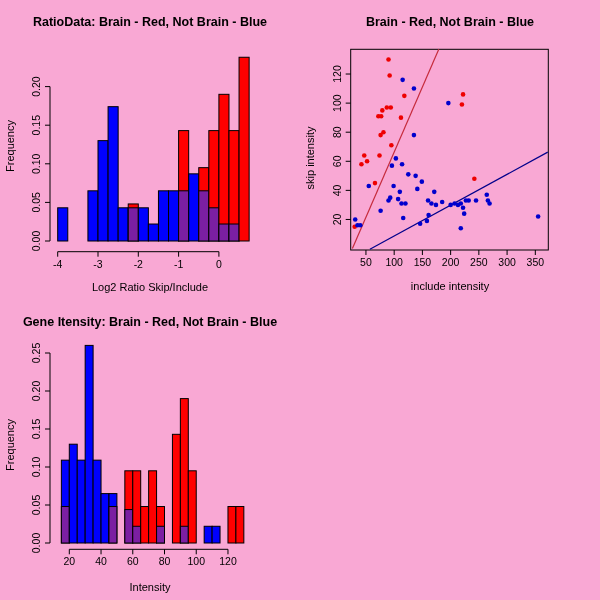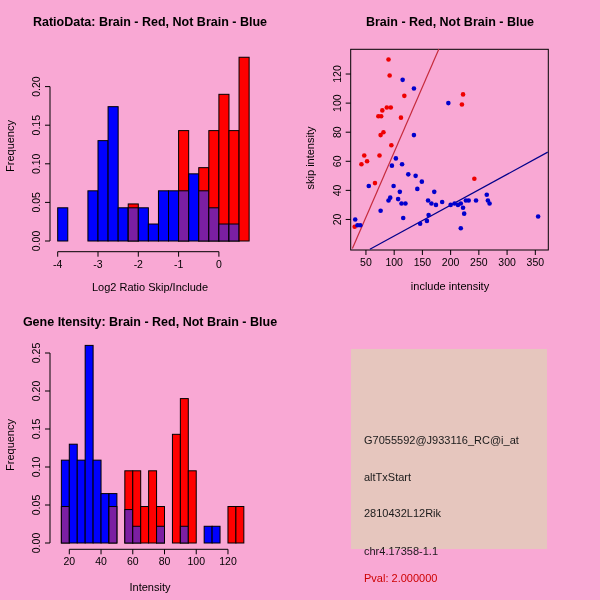--- a/index.html
+++ b/index.html
@@ -231,23 +231,14 @@
         <rect x="180.369" y="98.6" width="7.9335" height="144.4" fill="#FF0000" stroke="#000" stroke-width="1"></rect>
         <rect x="180.369" y="226.28" width="7.9335" height="16.72" fill="#7B1FA2" stroke="#000" stroke-width="1"></rect>
         <rect x="188.3025" y="170.8" width="7.9335" height="72.19999999999999" fill="#FF0000" stroke="#000" stroke-width="1"></rect>
         <rect x="204.16949999999997" y="226.28" width="7.9335" height="16.72" fill="#0000FF" stroke="#000" stroke-width="1"></rect>
         <rect x="212.103" y="226.28" width="7.9335" height="16.72" fill="#0000FF" stroke="#000" stroke-width="1"></rect>
         <rect x="227.96999999999997" y="206.51999999999998" width="7.9335" height="36.48000000000002" fill="#FF0000" stroke="#000" stroke-width="1"></rect>
         <rect x="235.9035" y="206.51999999999998" width="7.9335" height="36.48000000000002" fill="#FF0000" stroke="#000" stroke-width="1"></rect>
       </g>
   </svg>
 
-  <div class="panel-info">
-    <div class="info-rect" id="info-rect" style="background: rgb(230, 198, 190);">
-      <div class="info-line l0">G7055592@J933116_RC@i_at</div>
-      <div class="info-line l1">altTxStart</div>
-      <div class="info-line l2">2810432L12Rik</div>
-      <div class="info-line l3">chr4.17358-1.1</div>
-      <div class="info-line l4" id="pval-line" style="color: rgb(205, 0, 0);">Pval: 2.000000</div>
-    </div>
-  </div>
 
 </div>
 
 </body></html>

